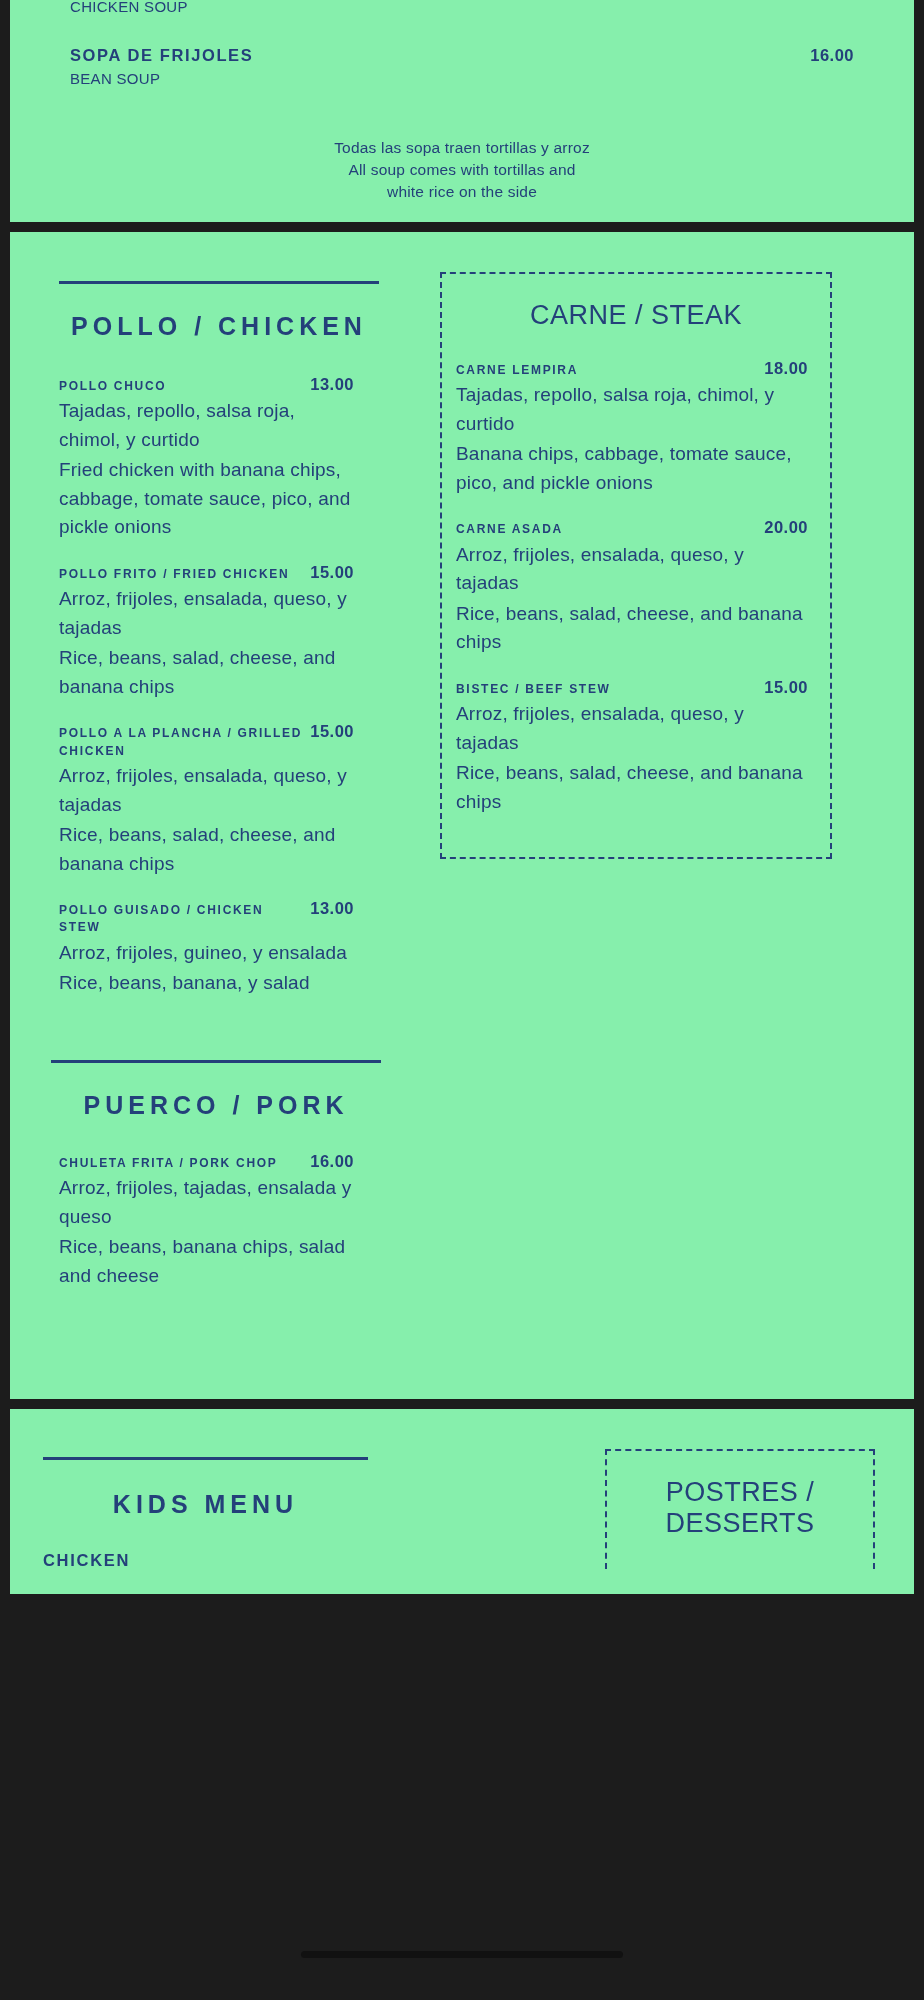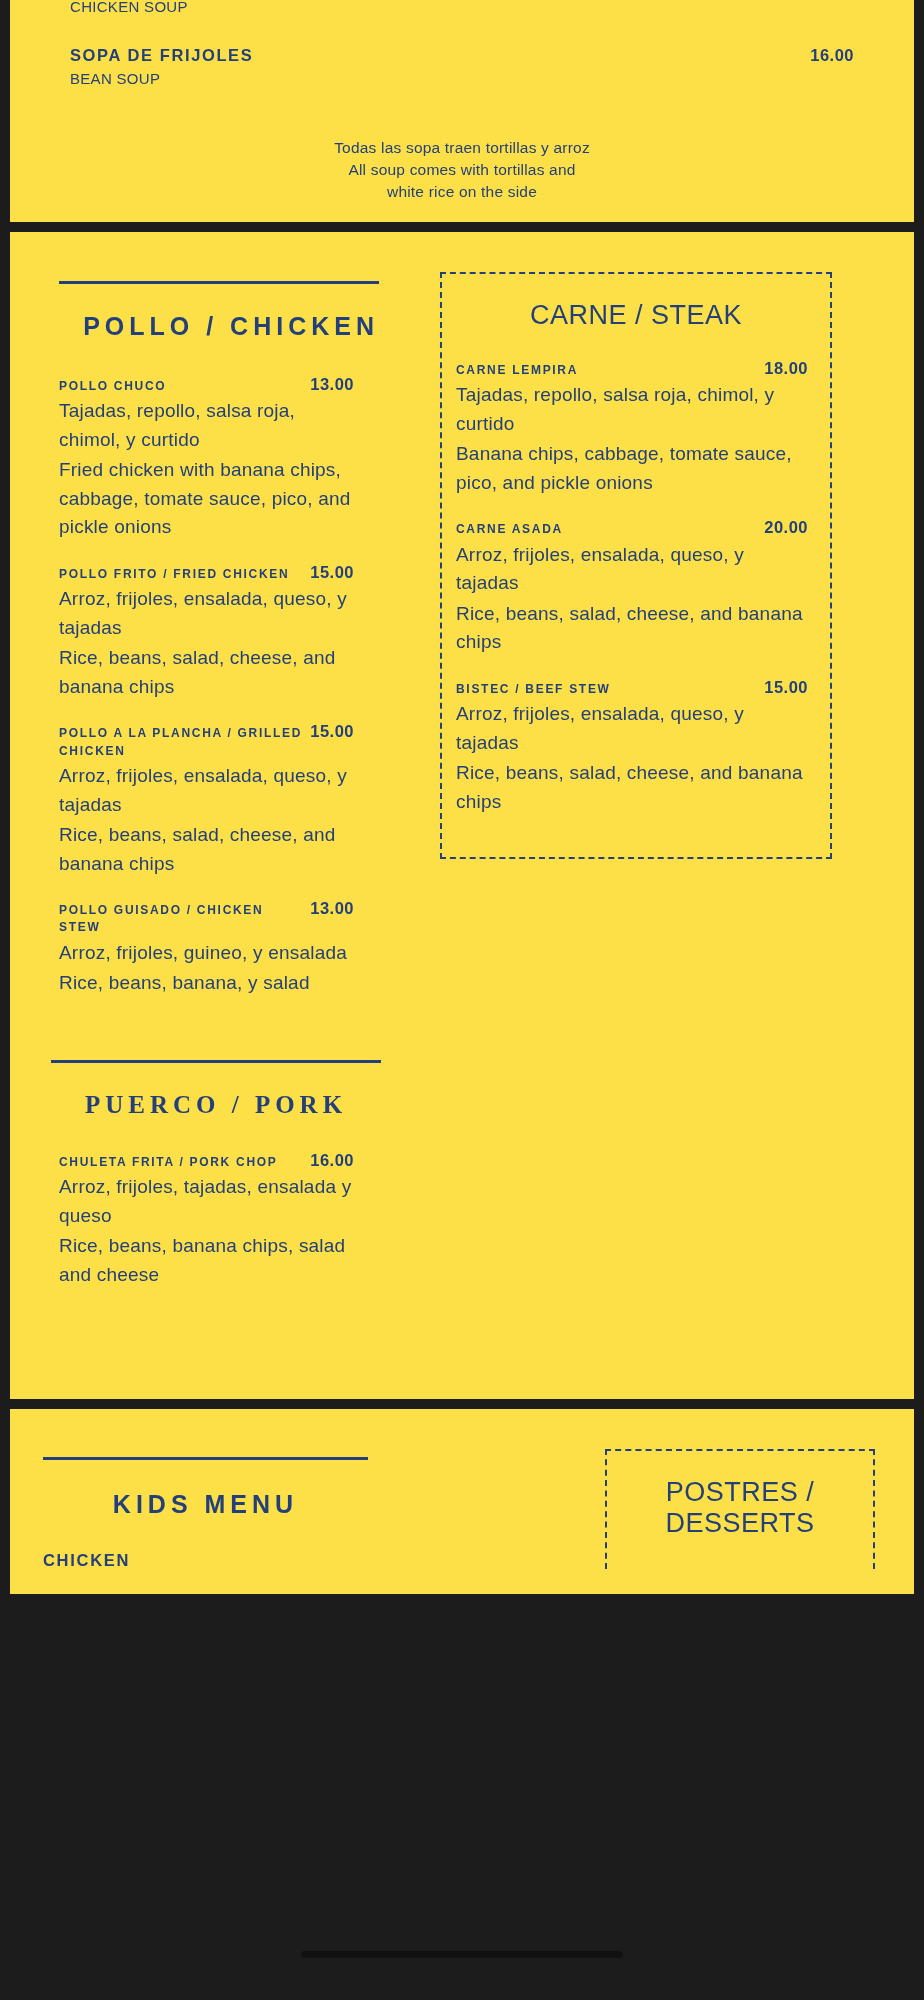--- a/index.html
+++ b/index.html
@@ -16,21 +16,21 @@
   .page {
     position: relative;
     width: 924px;
     min-height: 2000px;
     background: #1c1c1c;
     overflow: hidden;
   }
 
   
   .panel {
-    background: #fde047;
+    background: #86efac;
     box-sizing: border-box;
     position: relative;
   }
   .panel.inset {
     margin: 0 10px;
     width: 904px;
   }
 
   .panel-top {
     height: 222px;
@@ -123,21 +123,21 @@
     height: 3px;
     background: #24407a;
     width: 320px;
     margin-bottom: 28px;
   }
   .section-title {
     font-weight: bold;
     font-size: 25px;
     letter-spacing: 5px;
     color: #24407a;
-    text-align: right;
+    text-align: center;
     width: 320px;
     margin: 9px 0 34px 0;
   }
 
   .menu-item { margin-bottom: 21px; width: 295px; }
   .menu-item .title-line {
     display: flex;
     justify-content: space-between;
     align-items: baseline;
     gap: 8px;
@@ -180,21 +180,20 @@
   }
   .pork-title {
     font-weight: bold;
     font-size: 25px;
     letter-spacing: 5px;
     color: #24407a;
     text-align: center;
     width: 330px;
     margin-left: -8px;
     margin-bottom: 32px;
-    font-family: Liberation Serif, serif;
   }
 
   
   .panel-bot {
     padding: 0;
     min-height: 180px;
   }
   .bot-inner { display: flex; border-radius: 8px; }
   .bot-left {
     width: 430px;

